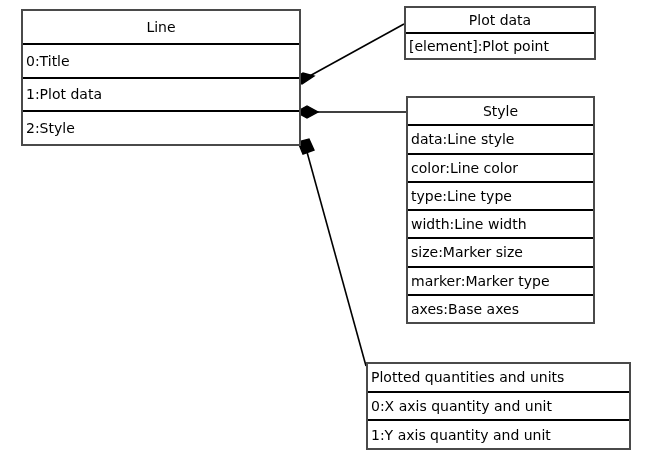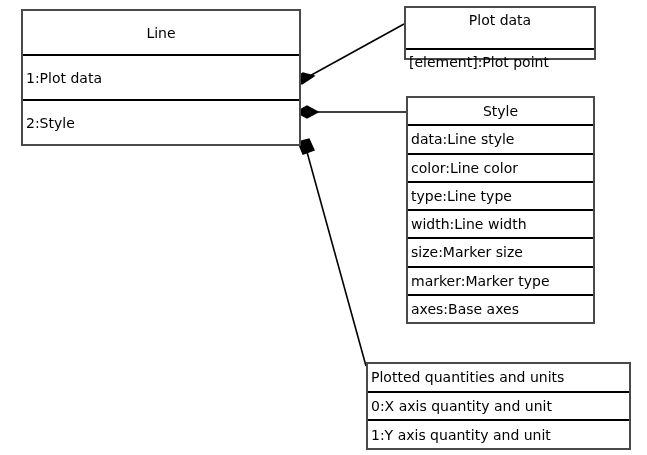--- a/index.html
+++ b/index.html
@@ -57,21 +57,21 @@
   .uml-row.header.left {
     justify-content: flex-start;
     text-align: center;
   }
   .uml-row.attr {
     justify-content: flex-start;
   }
 
   
   #box-line      { left: 21px;  top: 9px;   width: 280px; height: 137px; }
-  #box-plotdata  { left: 404px; top: 6px;   width: 192px; height: 54px; gap: 16px;  }
+  #box-plotdata  { left: 404px; top: 6px;   width: 192px; height: 54px;  }
   #box-style     { left: 406px; top: 96px;  width: 189px; height: 228px; text-align: right; }
   #box-pqu       { left: 366px; top: 362px; width: 265px; height: 88px;  }
 </style>
 </head>
 <body>
 
 <div id="canvas">
 
   <svg class="edges" viewBox="0 0 647 455" width="647" height="455" xmlns="http://www.w3.org/2000/svg">
 
@@ -86,20 +86,21 @@
     </g>
 
     <g>
       <line x1="307" y1="152" x2="366" y2="366" stroke="#000000" stroke-width="1.6"></line>
       <polygon points="298,142 309,139 314,150 303,154" fill="#000000" stroke="#000000" stroke-width="1.4"></polygon>
     </g>
   </svg>
 
   <div class="uml-box" id="box-line">
     <div class="uml-row header">Line</div>
+    <div class="uml-row attr">0:Title</div>
     <div class="uml-row attr">1:Plot data</div>
     <div class="uml-row attr">2:Style</div>
   </div>
 
   <div class="uml-box" id="box-plotdata">
     <div class="uml-row header">Plot data</div>
     <div class="uml-row attr">[element]:Plot point</div>
   </div>
 
   <div class="uml-box" id="box-style">

